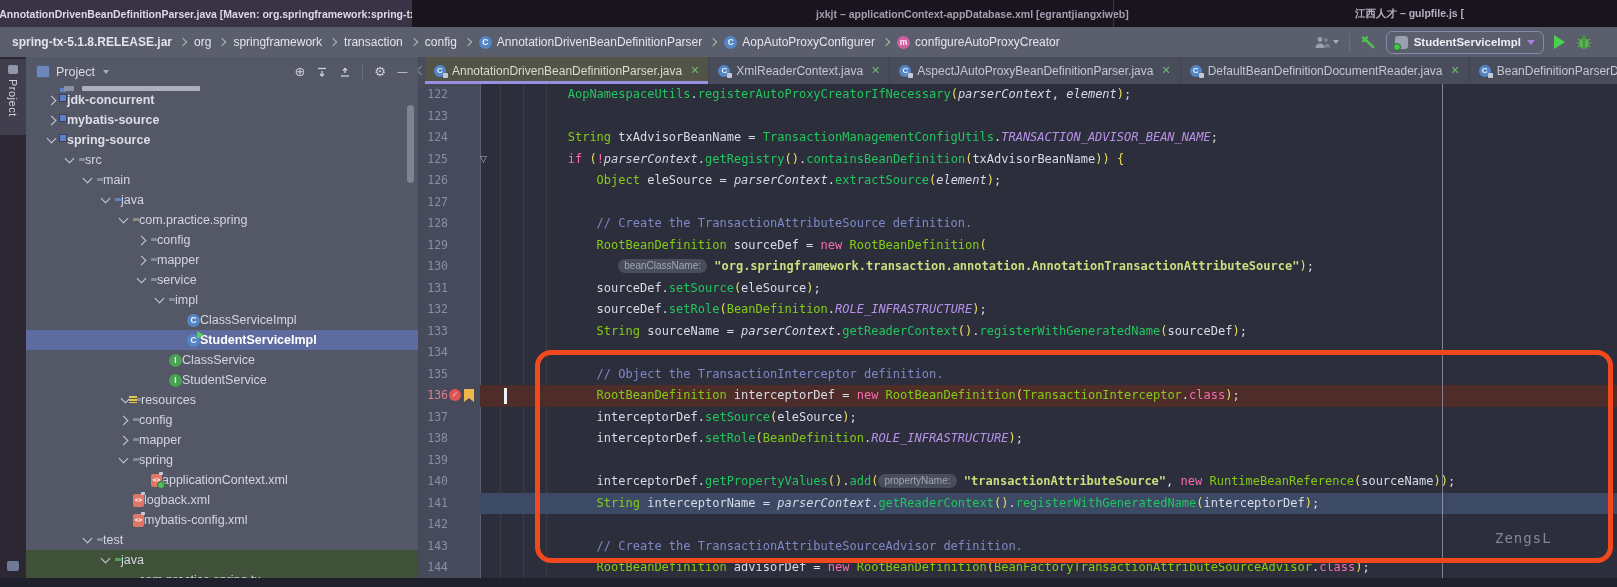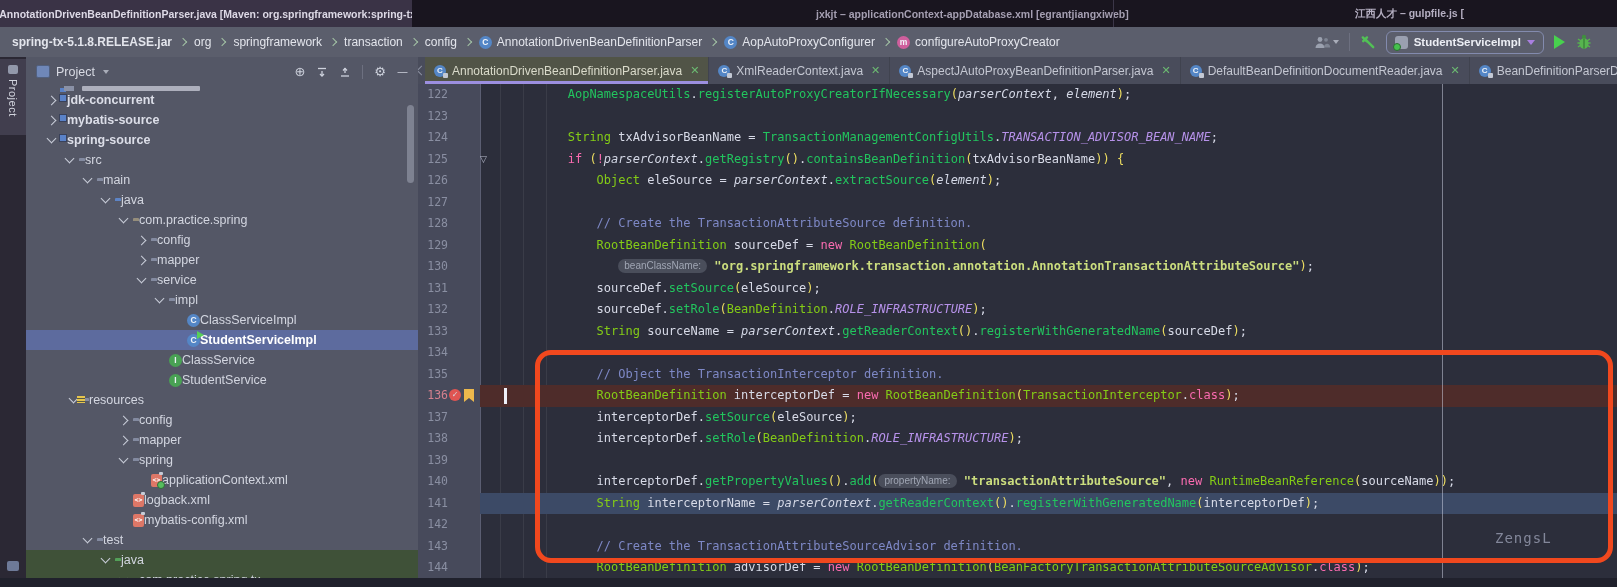--- a/index.html
+++ b/index.html
@@ -319,21 +319,21 @@
         <div class="trow" style="top: 264px; padding-left: 130px;">
           <span class="tch none"></span>
           <span class="ic-circle ic-iface">I</span>
           <span>ClassService</span>
         </div>
         <div class="trow" style="top: 284px; padding-left: 130px;">
           <span class="tch none"></span>
           <span class="ic-circle ic-iface">I</span>
           <span>StudentService</span>
         </div>
-        <div class="trow" style="top: 304px; padding-left: 44px;">
+        <div class="trow" style="top: 304px; padding-left: 96px;">
           <span class="tch d"></span>
           <span class="ticon ic-res"><span class="fbase"></span></span>
           <span>resources</span>
         </div>
         <div class="trow" style="top: 324px; padding-left: 94px;">
           <span class="tch r"></span>
           <span class="ticon"><span class="fbase"></span></span>
           <span>config</span>
         </div>
         <div class="trow" style="top: 344px; padding-left: 94px;">

